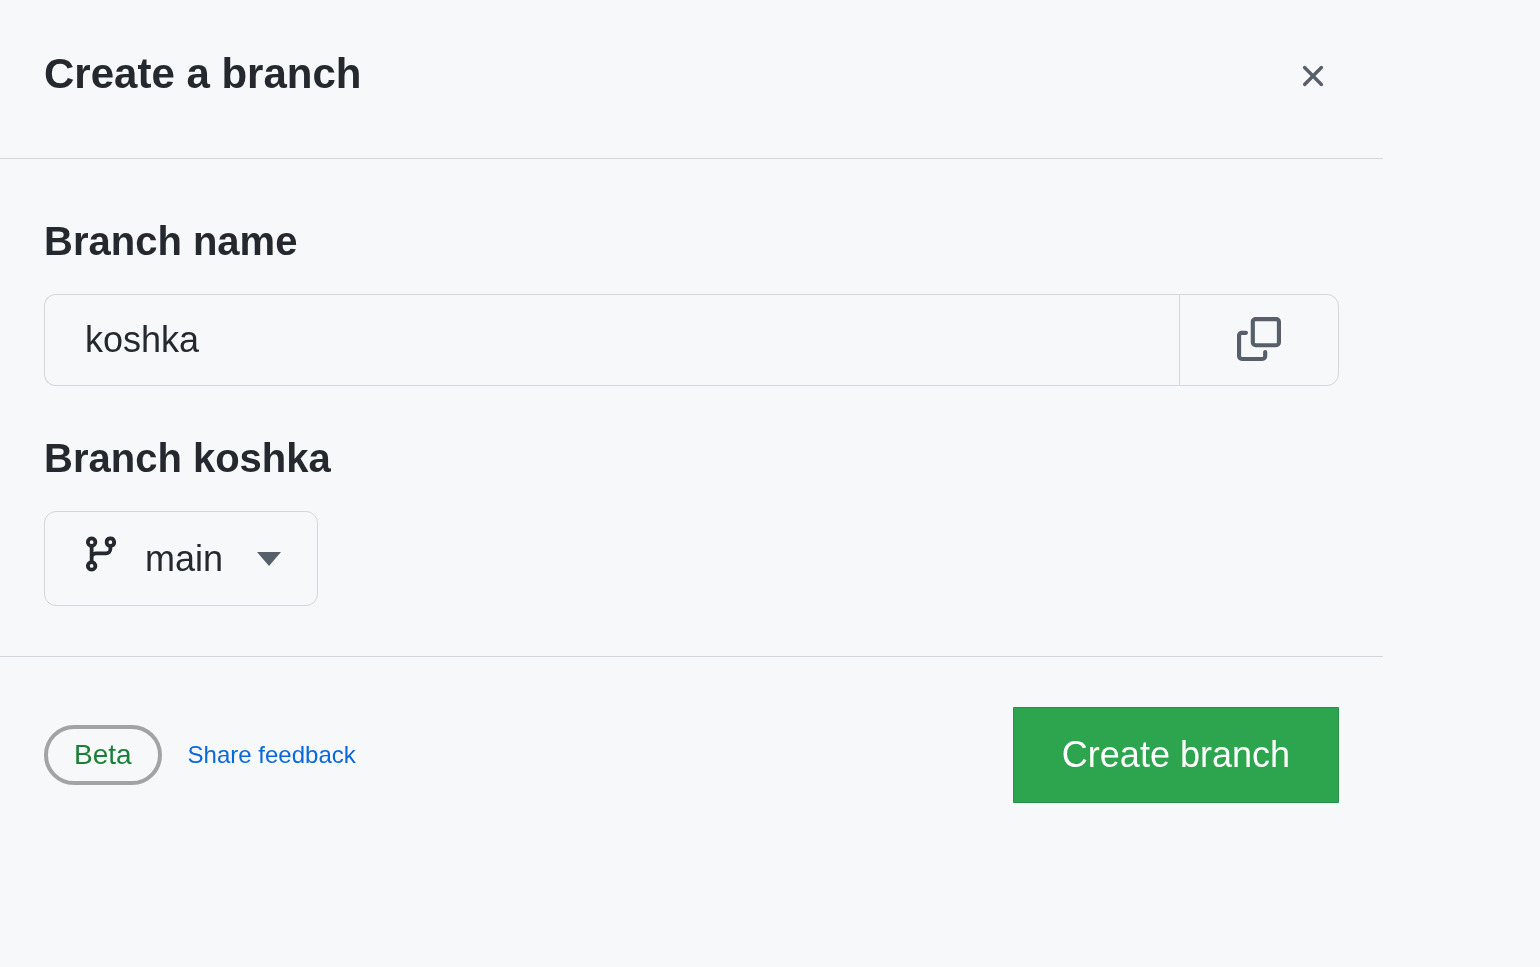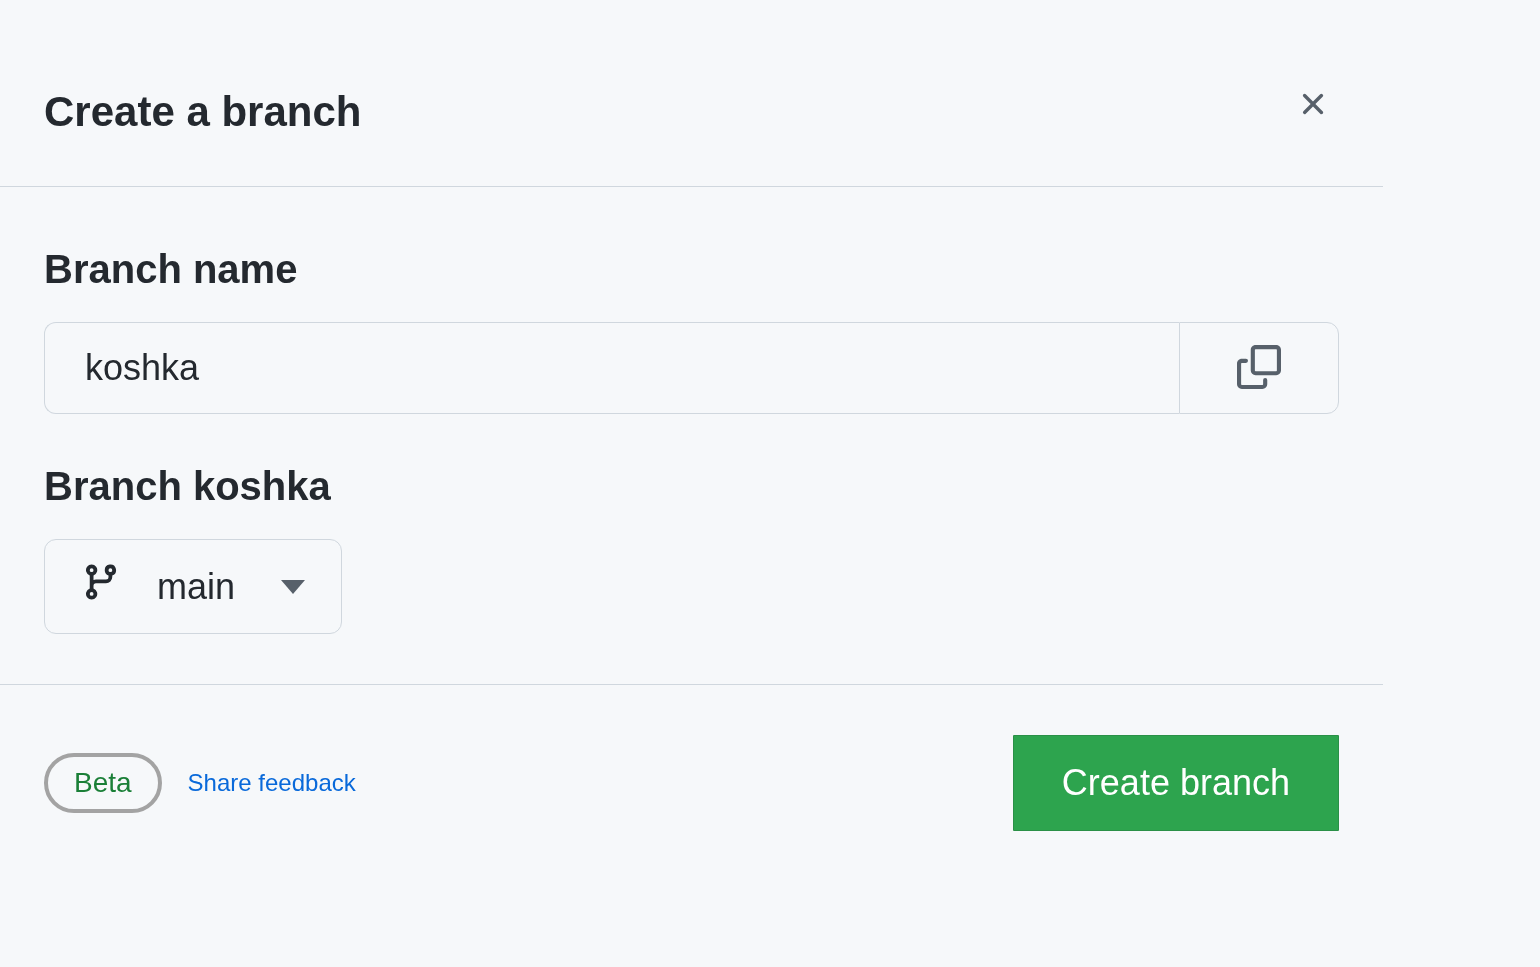--- a/index.html
+++ b/index.html
@@ -19,24 +19,23 @@
       position: absolute;
       top: 0;
       left: 0;
       right: 0;
       background: #f6f8fa;
       width: 1383px;
     }
     .dialog-header {
       display: flex;
       justify-content: space-between;
-      align-items: flex-end;
+      align-items: flex-start;
       padding: 50px 44px 50px 44px;
       border-bottom: 1px solid #d0d7de;
-      margin-top: 28px;
     }
     .dialog-title {
       font-size: 42px;
       font-weight: 600;
       color: #24292f;
     }
     .close-btn {
       background: none;
       border: none;
       cursor: pointer;
@@ -93,21 +92,21 @@
       justify-content: center;
       color: #57606a;
     }
     .copy-btn svg {
       width: 44px;
       height: 44px;
     }
     .branch-source-btn {
       display: inline-flex;
       align-items: center;
-      gap: 36px;
+      gap: 24px;
       padding: 22px 36px;
       border: 1px solid #d0d7de;
       border-radius: 12px;
       background: #f6f8fa;
       font-size: 36px;
       color: #24292f;
       cursor: pointer;
     }
     .branch-source-btn svg.branch-icon {
       width: 40px;

